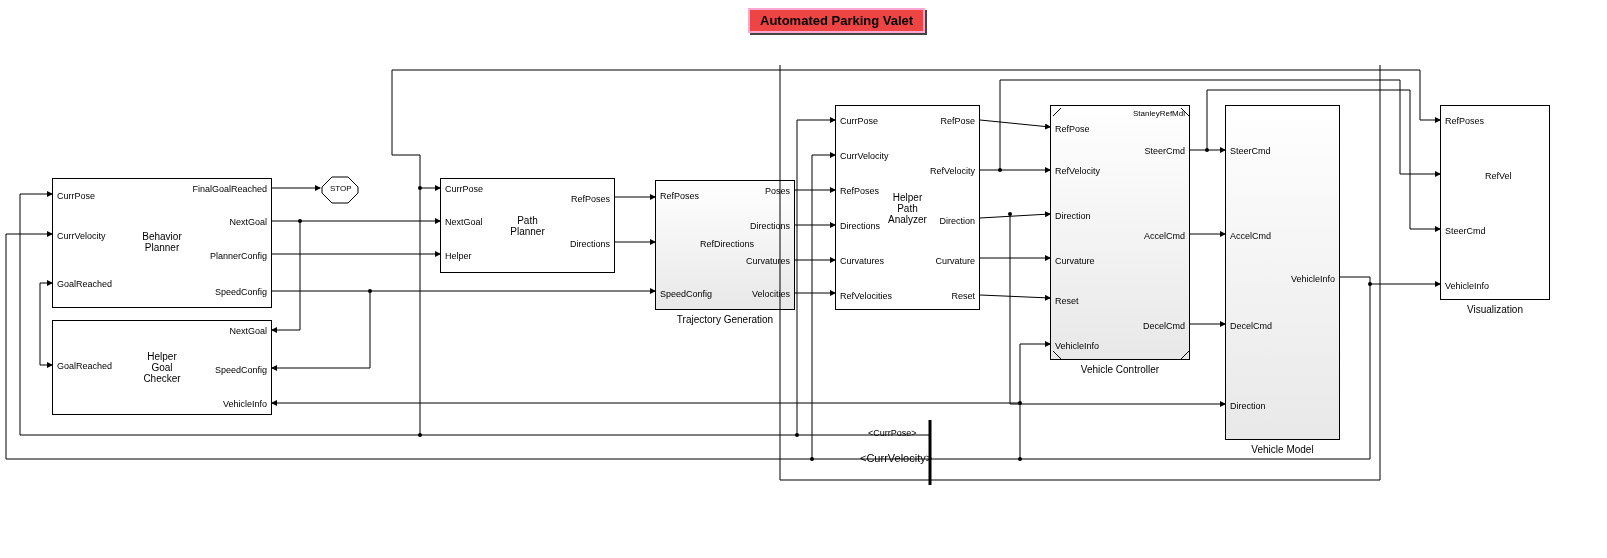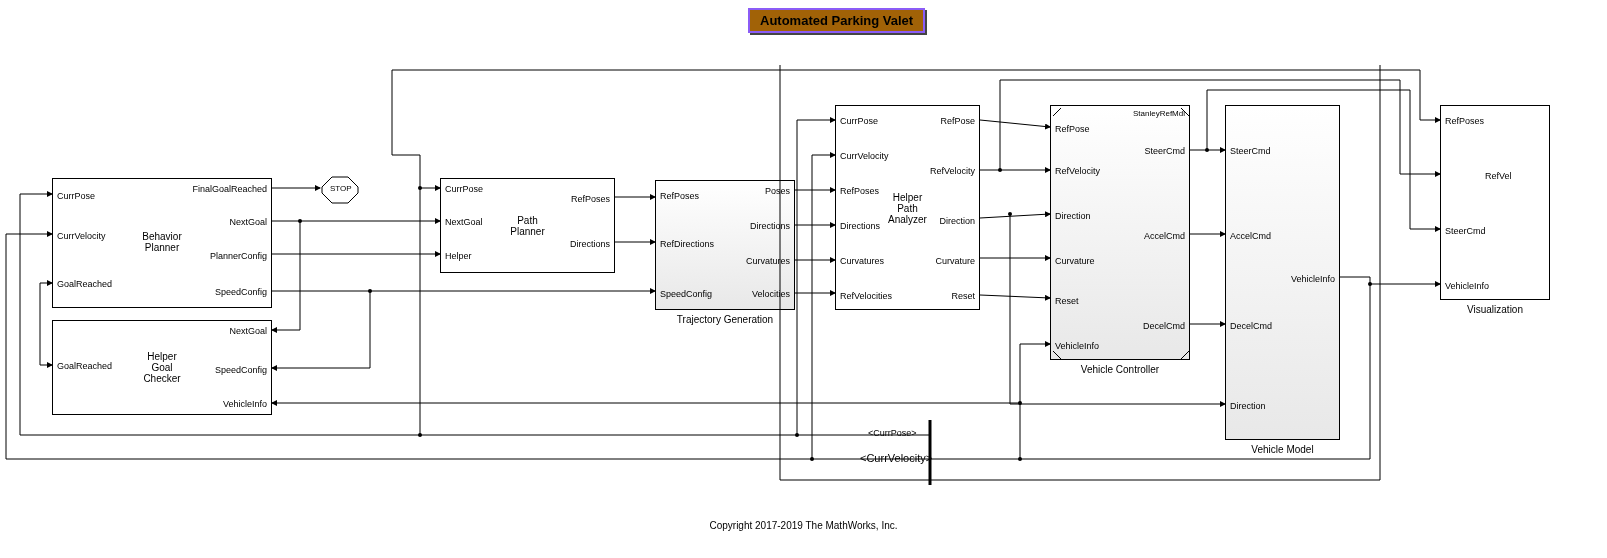--- a/index.html
+++ b/index.html
@@ -3,21 +3,21 @@
 <meta charset="utf-8">
 <style>
   html,body{margin:0;padding:0;background:#fff;font-family:Arial,Helvetica,sans-serif;font-size:10px;color:#000;}
   #canvas{position:relative;width:1607px;height:558px;}
   .block{position:absolute;border:1px solid #000;background:#fff;box-sizing:border-box;}
   .gblock{position:absolute;border:1px solid #000;background:linear-gradient(#fff,#e8e8e8);box-sizing:border-box;}
   .port{position:absolute;font-size:9px;line-height:10px;white-space:nowrap;}
   .port-l{left:4px;text-align:left;}
   .port-r{right:4px;text-align:right;}
   .ctr{position:absolute;text-align:center;font-size:10px;line-height:11px;}
-  .title{position:absolute;border:2px solid #8b5cf6;box-shadow:2px 2px 0 #444;background:#a16207;font-weight:bold;font-size:13px;padding:3px 10px;}
+  .title{position:absolute;border:2px solid #f9a8d4;box-shadow:2px 2px 0 #444;background:#ef4444;font-weight:bold;font-size:13px;padding:3px 10px;}
   .cap{position:absolute;font-size:10px;text-align:center;}
   svg{position:absolute;top:0;left:0;pointer-events:none;}
   .ln{stroke:#000;stroke-width:1;fill:none;}
   .hl{stroke:#000;stroke-width:3;fill:none;}
   .node{fill:#000;}
 </style>
 </head>
 <body>
 
 <div id="canvas">
@@ -56,21 +56,21 @@
     <span class="port port-l" style="top:38px;">NextGoal</span>
     <span class="port port-l" style="top:72px;">Helper</span>
     <span class="port port-r" style="top:15px;">RefPoses</span>
     <span class="port port-r" style="top:60px;">Directions</span>
     <div class="ctr" style="left:0;right:0;top:36px;white-space:pre;">Path
 Planner</div>
   </div>
 
   <div class="gblock" style="left:655px;top:180px;width:140px;height:130px;">
     <span class="port port-l" style="top:10px;">RefPoses</span>
-    <span class="port port-l" style="top:58px;">RefDirections</span>
+    <span class="port port-l" style="top:58px;margin-left:40px;">RefDirections</span>
     <span class="port port-l" style="top:108px;">SpeedConfig</span>
     <span class="port port-r" style="top:5px;">Poses</span>
     <span class="port port-r" style="top:40px;">Directions</span>
     <span class="port port-r" style="top:75px;">Curvatures</span>
     <span class="port port-r" style="top:108px;">Velocities</span>
   </div>
   <div class="cap" style="left:655px;top:314px;width:140px;">Trajectory Generation</div>
 
   <div class="block" style="left:835px;top:105px;width:145px;height:205px;">
     <span class="port port-l" style="top:10px;">CurrPose</span>
@@ -120,21 +120,20 @@
     <span class="port port-l" style="top:10px;">RefPoses</span>
     <span class="port port-l" style="top:65px;margin-left:40px;">RefVel</span>
     <span class="port port-l" style="top:120px;">SteerCmd</span>
     <span class="port port-l" style="top:175px;">VehicleInfo</span>
   </div>
   <div class="cap" style="left:1440px;top:304px;width:110px;">Visualization</div>
 
   <div style="position:absolute;left:868px;top:428px;font-size:9px;">&lt;CurrPose&gt;</div>
   <div style="position:absolute;left:860px;top:452px;font-size:11px;">&lt;CurrVelocity&gt;</div>
 
-  <div style="position:absolute;left:0;right:0;top:520px;text-align:center;font-size:10px;">Copyright 2017-2019 The MathWorks, Inc.</div>
 
   <svg width="1607" height="558">
     <defs>
       <marker id="ah" markerWidth="6" markerHeight="6" refX="5" refY="3" orient="auto">
         <path d="M0,0 L6,3 L0,6 Z" fill="#000"></path>
       </marker>
     </defs>
 
     <path class="ln" d="M797,435 L20,435 L20,194 L52,194" marker-end="url(#ah)"></path>
     <path class="ln" d="M812,459 L6,459 L6,234 L52,234" marker-end="url(#ah)"></path>

